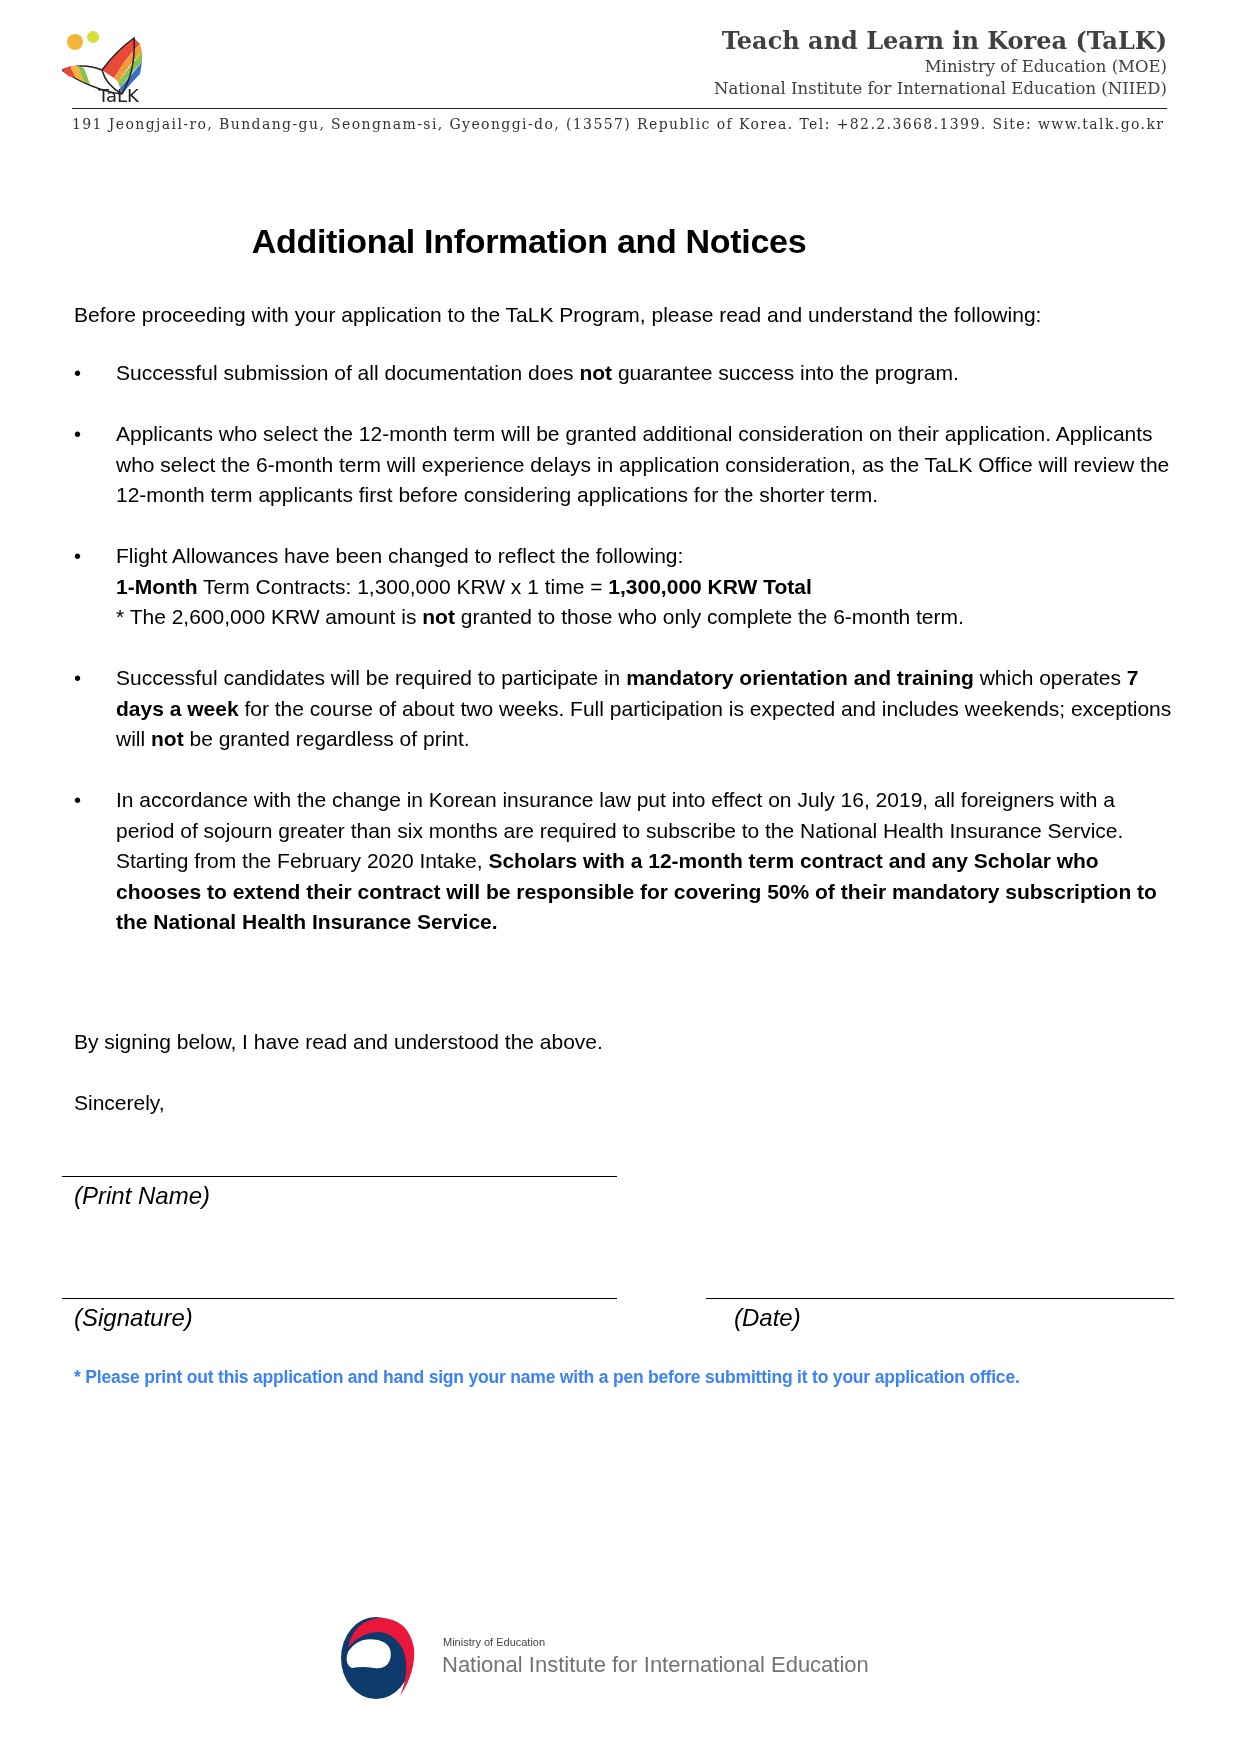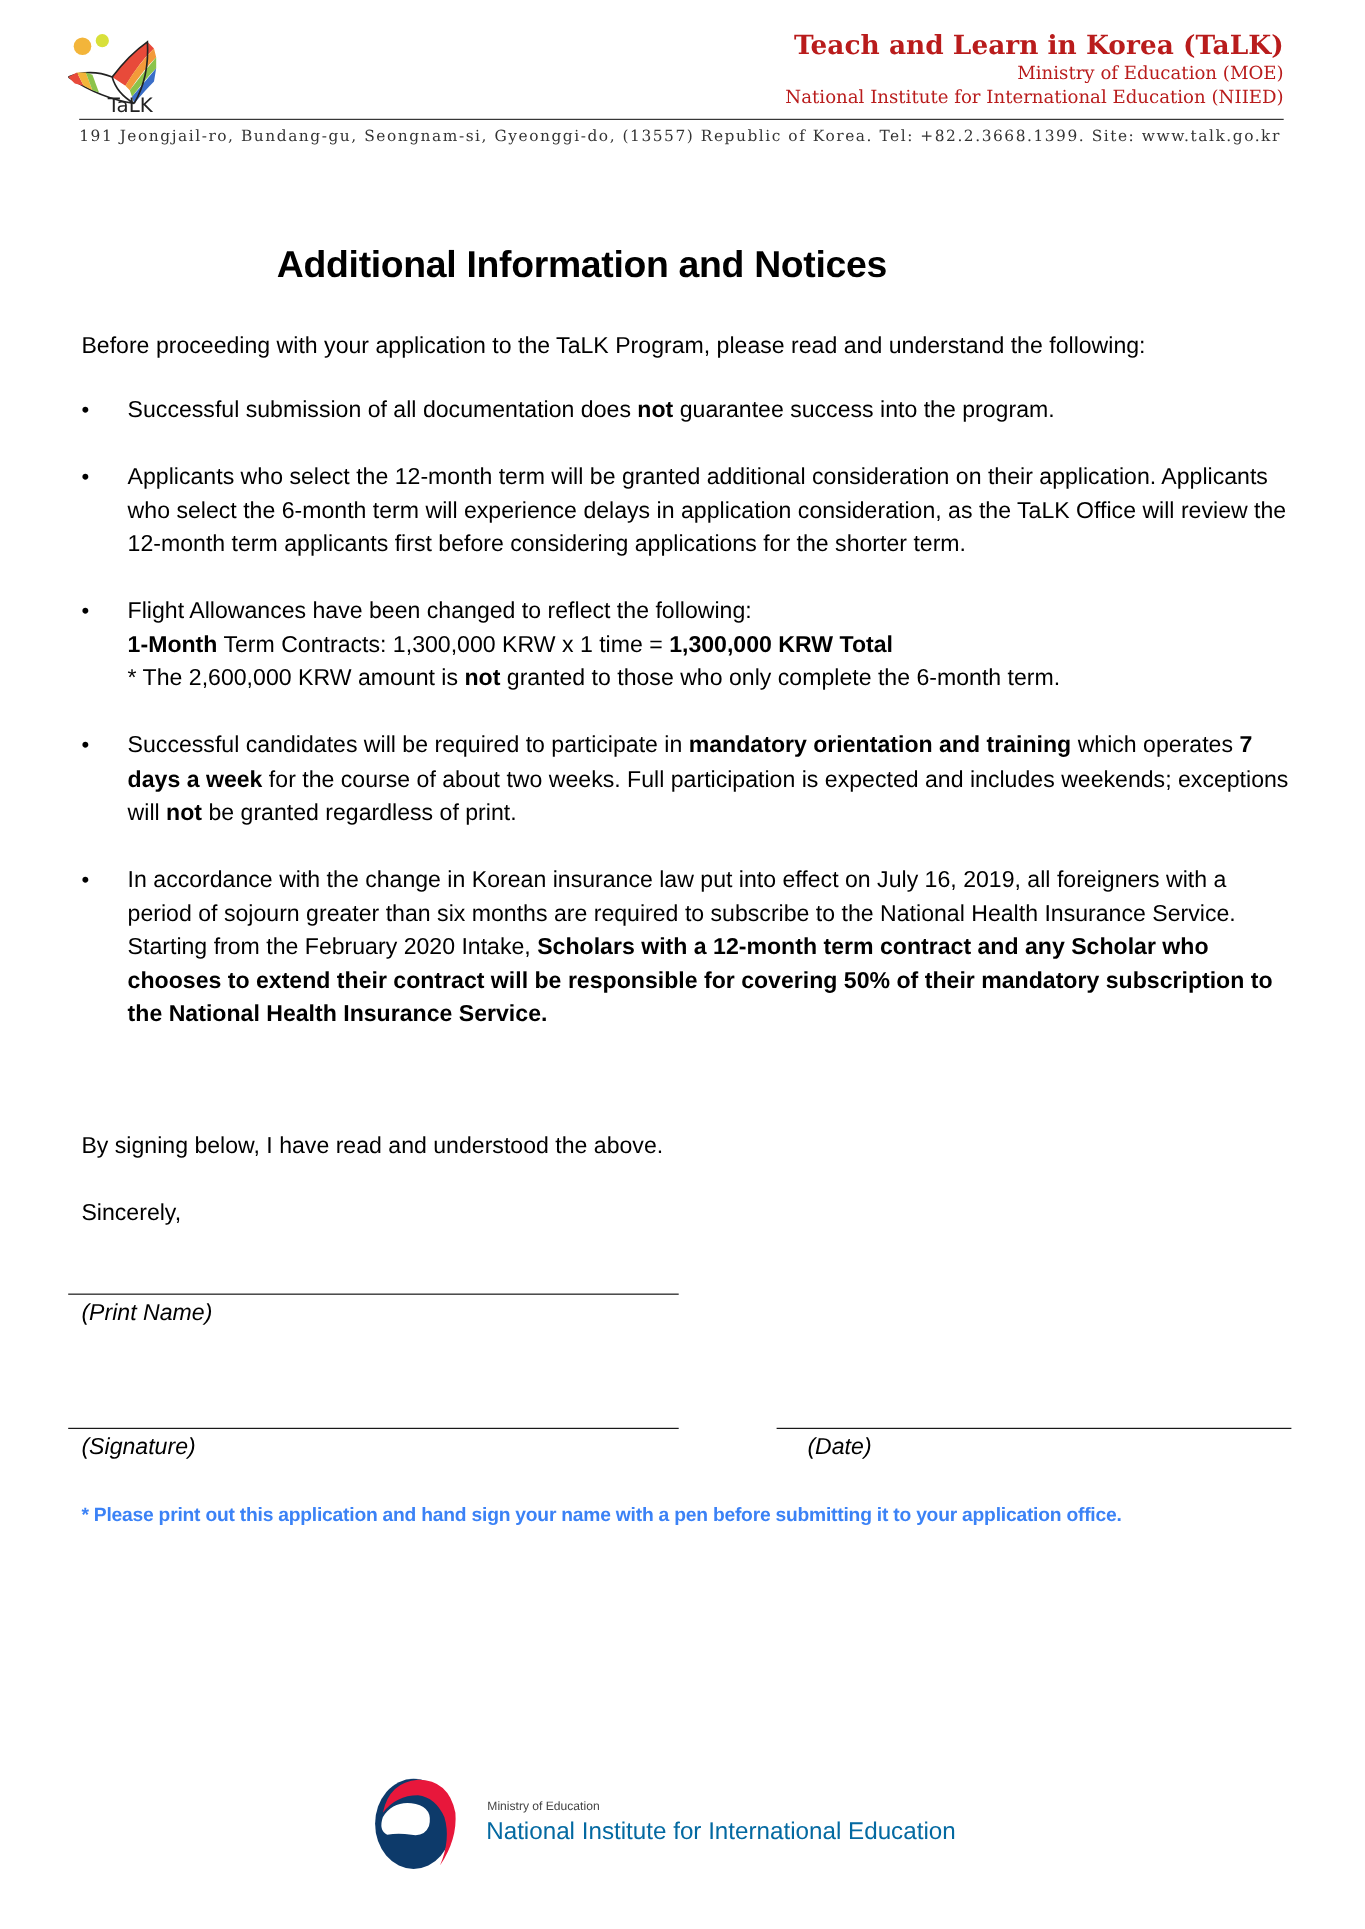--- a/index.html
+++ b/index.html
@@ -1,41 +1,41 @@
 <!DOCTYPE html>
 <html><head>
 <meta charset="utf-8">
 <style>
   html, body { margin: 0; padding: 0; background: #ffffff; }
   body { width: 1241px; height: 1754px; position: relative; overflow: hidden; color: #000; }
   .page { position: absolute; left: 0; top: 0; width: 1241px; height: 1754px; }
 
   
   .logo { position: absolute; left: 62px; top: 30px; width: 120px; height: 76px; }
-  .hdr-right { position: absolute; right: 74px; top: 26px; text-align: right; font-family: "DejaVu Serif", serif; color: #b91c1c; }
+  .hdr-right { position: absolute; right: 74px; top: 26px; text-align: right; font-family: "DejaVu Serif", serif; color: #404040; }
   .hdr-title { font-size: 24px; font-weight: bold; line-height: 30px; }
   .hdr-sub { font-size: 16.5px; line-height: 22px; }
   .hdr-rule { position: absolute; left: 72px; width: 1095px; top: 108px; height: 0; border-top: 1.5px solid #222; }
   .address { position: absolute; left: 72px; top: 110px; width: 1095px; font-family: "DejaVu Serif", serif; font-size: 14px; color: #333; line-height: 28px; letter-spacing: 1.4px; text-align: justify; }
   .title { position: absolute; left: 0; width: 1058px; top: 222px; text-align: center; font-size: 34px; font-weight: bold; font-family: "Liberation Sans", sans-serif; letter-spacing: -0.3px; }
   .intro { position: absolute; left: 74px; top: 303px; font-size: 21px; font-family: "Liberation Sans", sans-serif; }
   .bullets { position: absolute; left: 74px; top: 358px; width: 1100px; font-family: "Liberation Sans", sans-serif; font-size: 21px; line-height: 30.5px; }
   .bullet { position: relative; padding-left: 42px; margin-bottom: 30.5px; }
   .bullet .dot { position: absolute; left: 0; top: 0; font-size: 20px; }
   .b { font-weight: bold; }
   .para { position: absolute; left: 74px; font-family: "Liberation Sans", sans-serif; font-size: 21px; }
 
   .sigline { position: absolute; height: 0; border-top: 1.3px solid #000; }
-  .siglabel { position: absolute; font-family: "Liberation Sans", sans-serif; font-size: 21px; font-style: italic; }
+  .siglabel { position: absolute; font-family: "Liberation Sans", sans-serif; font-size: 24px; font-style: italic; }
   .red-note { position: absolute; left: 74px; top: 1367px; color: #3b82f6; font-weight: bold; font-family: "Liberation Sans", sans-serif; font-size: 17.5px; letter-spacing: -0.2px; }
 
   
   .footer-logo { position: absolute; left: 338px; top: 1612px; width: 82px; height: 90px; }
   .footer-small { position: absolute; left: 443px; top: 1636px; font-family: "Liberation Sans", sans-serif; font-size: 11px; color: #444; }
-  .footer-big { position: absolute; left: 442px; top: 1652px; font-family: "Liberation Sans", sans-serif; font-size: 22px; color: #0369a1; }
+  .footer-big { position: absolute; left: 442px; top: 1652px; font-family: "Liberation Sans", sans-serif; font-size: 22px; color: #737373; }
 </style>
 </head>
 <body>
 
 <div class="page">
 
   <div class="logo">
     <svg width="120" height="76" viewBox="0 0 120 76">
       <circle cx="13" cy="12" r="8" fill="#f3b53a"></circle>
       <circle cx="31" cy="7" r="6" fill="#d8e03a"></circle>

